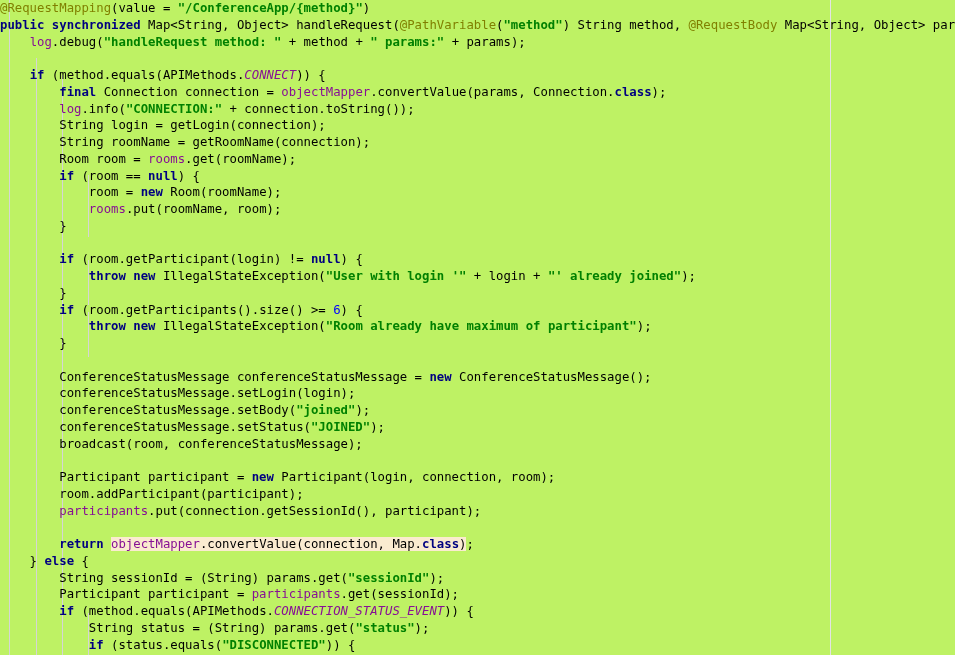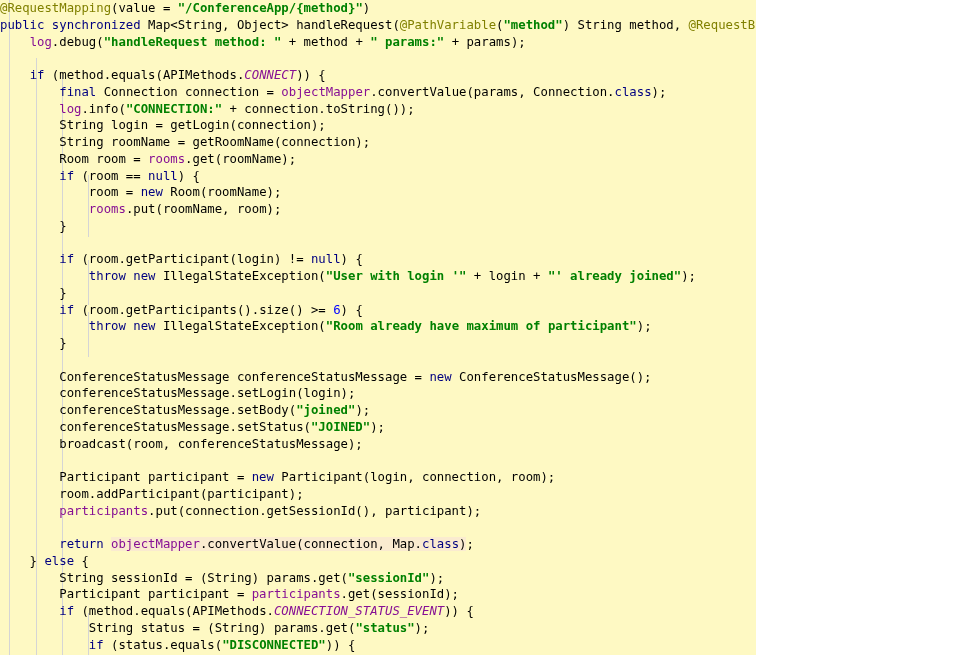--- a/index.html
+++ b/index.html
@@ -9,23 +9,23 @@
   }
   body {
     width: 955px;
     height: 655px;
     overflow: hidden;
     font-family: "DejaVu Sans Mono", "Liberation Mono", monospace;
   }
 
   #editor {
     position: relative;
-    width: 756px;
+    width: 955px;
     height: 655px;
-    background: #fef9c3;
+    background: #bef264;
     overflow: hidden;
   }
 
   
   .guide {
     position: absolute;
     top: 0;
     bottom: 0;
     width: 1px;
     background: #d5d5d5;
@@ -47,21 +47,21 @@
     letter-spacing: 0px;
   }
 
   .ln {
     display: block;
     height: 16.75px;
     white-space: pre;
   }
 
   
-  .kw      { color: #000080; font-weight: normal; }            
+  .kw      { color: #000080; font-weight: bold; }            
   .str     { color: #008000; font-weight: bold; }            
   .num     { color: #0000ff; }                               
   .anno    { color: #808000; }                               
   .field   { color: #871094; }                               
   .sfield  { color: #871094; }           
   .sconst  { color: #871094; font-style: italic; }
 
   .hl { background: #faebd0; }                               
 </style>
 </head>

